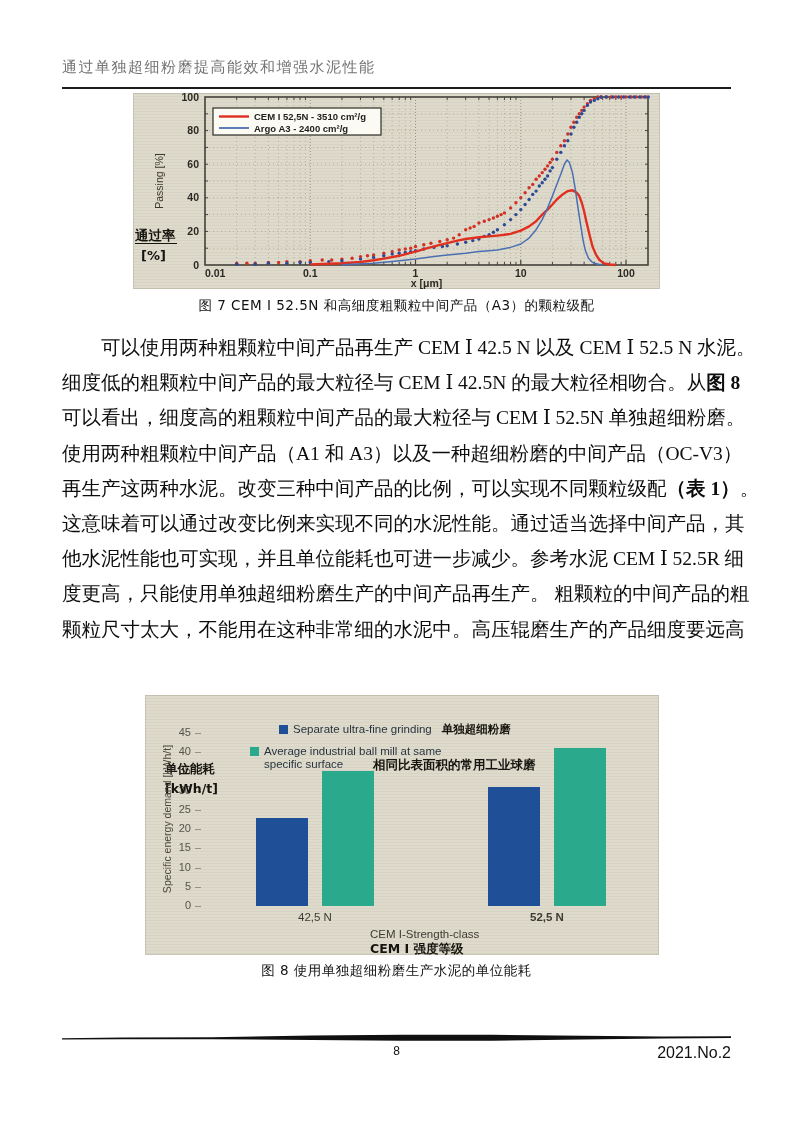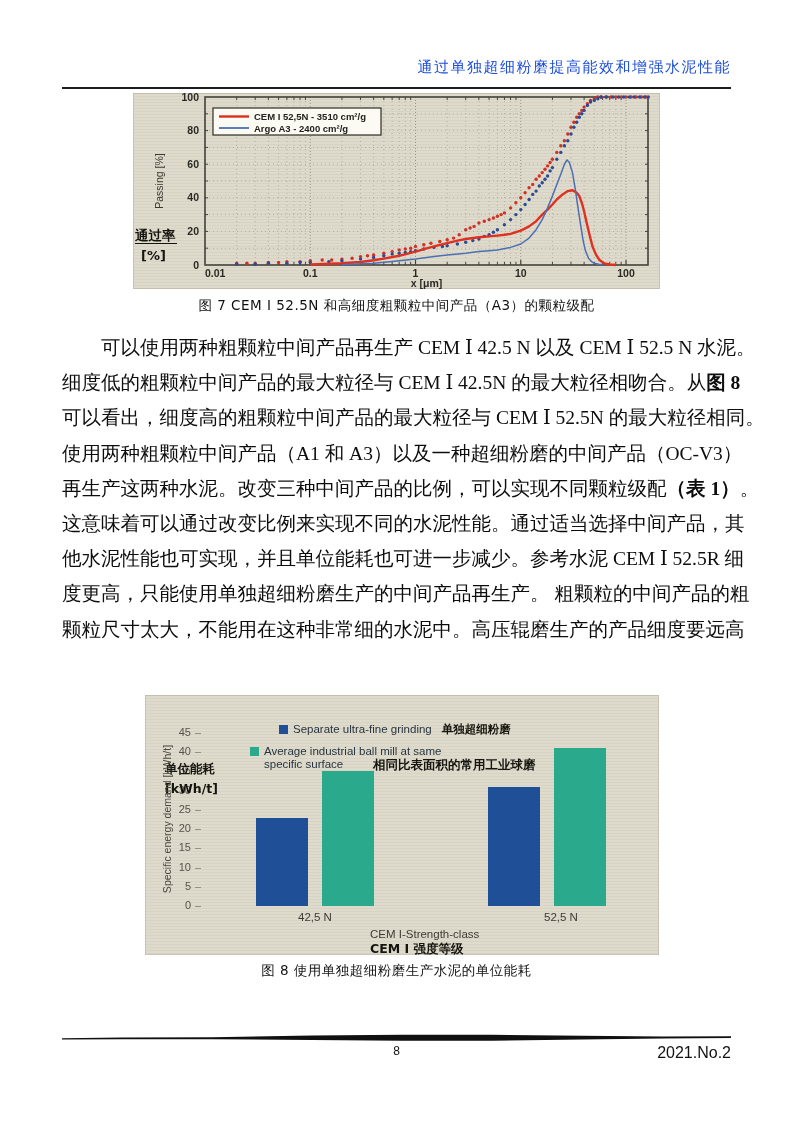--- a/index.html
+++ b/index.html
@@ -3,21 +3,21 @@
 <meta charset="utf-8">
 <style>
   html,body{margin:0;padding:0;background:#888;}
   .page{
     position:relative; width:793px; height:1122px; margin:0 auto;
     background:#ffffff; overflow:hidden;
     font-family:"Liberation Serif","DejaVu Serif",serif; color:#111;
   }
   .header-title{
     position:absolute; left:62px; top:58px; width:669px;
-    text-align:right; font-size:15px; letter-spacing:1.5px; color:#1d4ed8;
+    text-align:left; font-size:15px; letter-spacing:1.5px; color:#737373;
   }
   .header-rule{position:absolute; left:62px; top:87px; width:669px; height:2px; background:#1c1c1c;}
   .figure{
     position:absolute; background:#dfdbcc;
     background-image:repeating-linear-gradient(180deg, rgba(110,100,80,0.07) 0px, rgba(110,100,80,0.07) 1px, transparent 1px, transparent 3px);
     box-shadow:0 0 0 1px rgba(160,155,135,0.35) inset;
   }
   #fig7{left:133px; top:93px; width:527px; height:196px;}
   #fig8{left:145px; top:695px; width:514px; height:260px;}
   .caption{
@@ -358,21 +358,21 @@
         <text x="30" y="88" text-anchor="middle" transform="rotate(-90 30 88)" style="font-family:&quot;Liberation Sans&quot;,&quot;DejaVu Sans&quot;,sans-serif;font-size:10.5px;fill:#3a382f;">Passing [%]</text>
         <text x="2" y="147" style="font-family:&quot;DejaVu Sans&quot;,sans-serif;font-size:13.5px;font-weight:700;fill:#15140f;">通过率</text>
         <line x1="2" y1="150.5" x2="44" y2="150.5" stroke="#15140f" stroke-width="1.2"></line>
         <text x="8" y="167" style="font-family:&quot;DejaVu Sans&quot;,sans-serif;font-size:13px;font-weight:700;fill:#15140f;">[%]</text>
       </svg></div>
   <div id="cap7" class="caption">图 7 CEM Ⅰ 52.5N 和高细度粗颗粒中间产品（A3）的颗粒级配</div>
 
   <div id="bodyText" class="body-text">
       <div class="line"><span>　　可以使用两种粗颗粒中间产品再生产 CEM Ⅰ 42.5 N 以及 CEM Ⅰ 52.5 N 水泥。</span></div>
       <div class="line"><span>细度低的粗颗粒中间产品的最大粒径与 CEM Ⅰ 42.5N 的最大粒径相吻合。从</span><span class="b">图 8</span></div>
-      <div class="line"><span>可以看出，细度高的粗颗粒中间产品的最大粒径与 CEM Ⅰ 52.5N 的最大粒径相同。</span></div>
+      <div class="line"><span>可以看出，细度高的粗颗粒中间产品的最大粒径与 CEM Ⅰ 52.5N 单独超细粉磨。</span></div>
       <div class="line"><span>使用两种粗颗粒中间产品（A1 和 A3）以及一种超细粉磨的中间产品（OC-V3）</span></div>
       <div class="line"><span>再生产这两种水泥。改变三种中间产品的比例，可以实现不同颗粒级配</span><span class="b">（表 1）</span><span>。</span></div>
       <div class="line"><span>这意味着可以通过改变比例来实现不同的水泥性能。通过适当选择中间产品，其</span></div>
       <div class="line"><span>他水泥性能也可实现，并且单位能耗也可进一步减少。参考水泥 CEM Ⅰ 52.5R 细</span></div>
       <div class="line"><span>度更高，只能使用单独超细粉磨生产的中间产品再生产。 粗颗粒的中间产品的粗</span></div>
       <div class="line"><span>颗粒尺寸太大，不能用在这种非常细的水泥中。高压辊磨生产的产品细度要远高</span></div>
     </div>
 
   <div id="fig8" class="figure">
       <div class="ytick" style="left: 16px; top: 204px;">0</div>
@@ -393,21 +393,21 @@
       <div class="ydash" style="left: 50px; top: 76.4444px;"></div>
       <div class="ytick" style="left: 16px; top: 50.2222px;">40</div>
       <div class="ydash" style="left: 50px; top: 57.2222px;"></div>
       <div class="ytick" style="left: 16px; top: 31px;">45</div>
       <div class="ydash" style="left: 50px; top: 38px;"></div>
       <div class="bar" style="left: 111px; width: 52px; height: 88px; background: rgb(31, 79, 150);"></div>
       <div class="bar" style="left: 343px; width: 52px; height: 119px; background: rgb(31, 79, 150);"></div>
       <div class="bar" style="left: 177px; width: 52px; height: 135px; background: rgb(42, 169, 140);"></div>
       <div class="bar" style="left: 409px; width: 52px; height: 158px; background: rgb(42, 169, 140);"></div>
       <div class="cat" style="left: 125px; top: 216px;">42,5 N</div>
-      <div class="cat" style="left: 371px; top: 216px;">52,5 N</div>
+      <div class="cat" style="left: 357px; top: 216px; font-weight: bold;">52,5 N</div>
       <div class="xlabel" style="left: 225px; top: 233px;">CEM I-Strength-class</div>
       <div class="xlabel-cn" style="left: 225px; top: 246px;">CEM Ⅰ 强度等级</div>
       <div class="leg-row" style="left: 105px; top: 28px; margin-left: 29px;"><span class="sw" style="background: rgb(31, 79, 150);"></span>Separate ultra-fine grinding<span class="leg-cn">单独超细粉磨</span></div>
       <div class="leg-row" style="left: 105px; top: 50px;"><span class="sw" style="background: rgb(42, 169, 140);"></span>Average industrial ball mill at same<div style="margin-left: 14px;">specific surface</div></div>
       <div class="cn-free" style="left: 228px; top: 62px;">相同比表面积的常用工业球磨</div>
       <div class="cn-free" style="left: 20px; top: 66px;">单位能耗</div>
       <div class="cn-free" style="left: 20px; top: 86px;">[kWh/t]</div>
       <div class="ylab-rot">Specific energy demand [kWh/t]</div>
     </div>
   <div id="cap8" class="caption">图 8 使用单独超细粉磨生产水泥的单位能耗</div>

